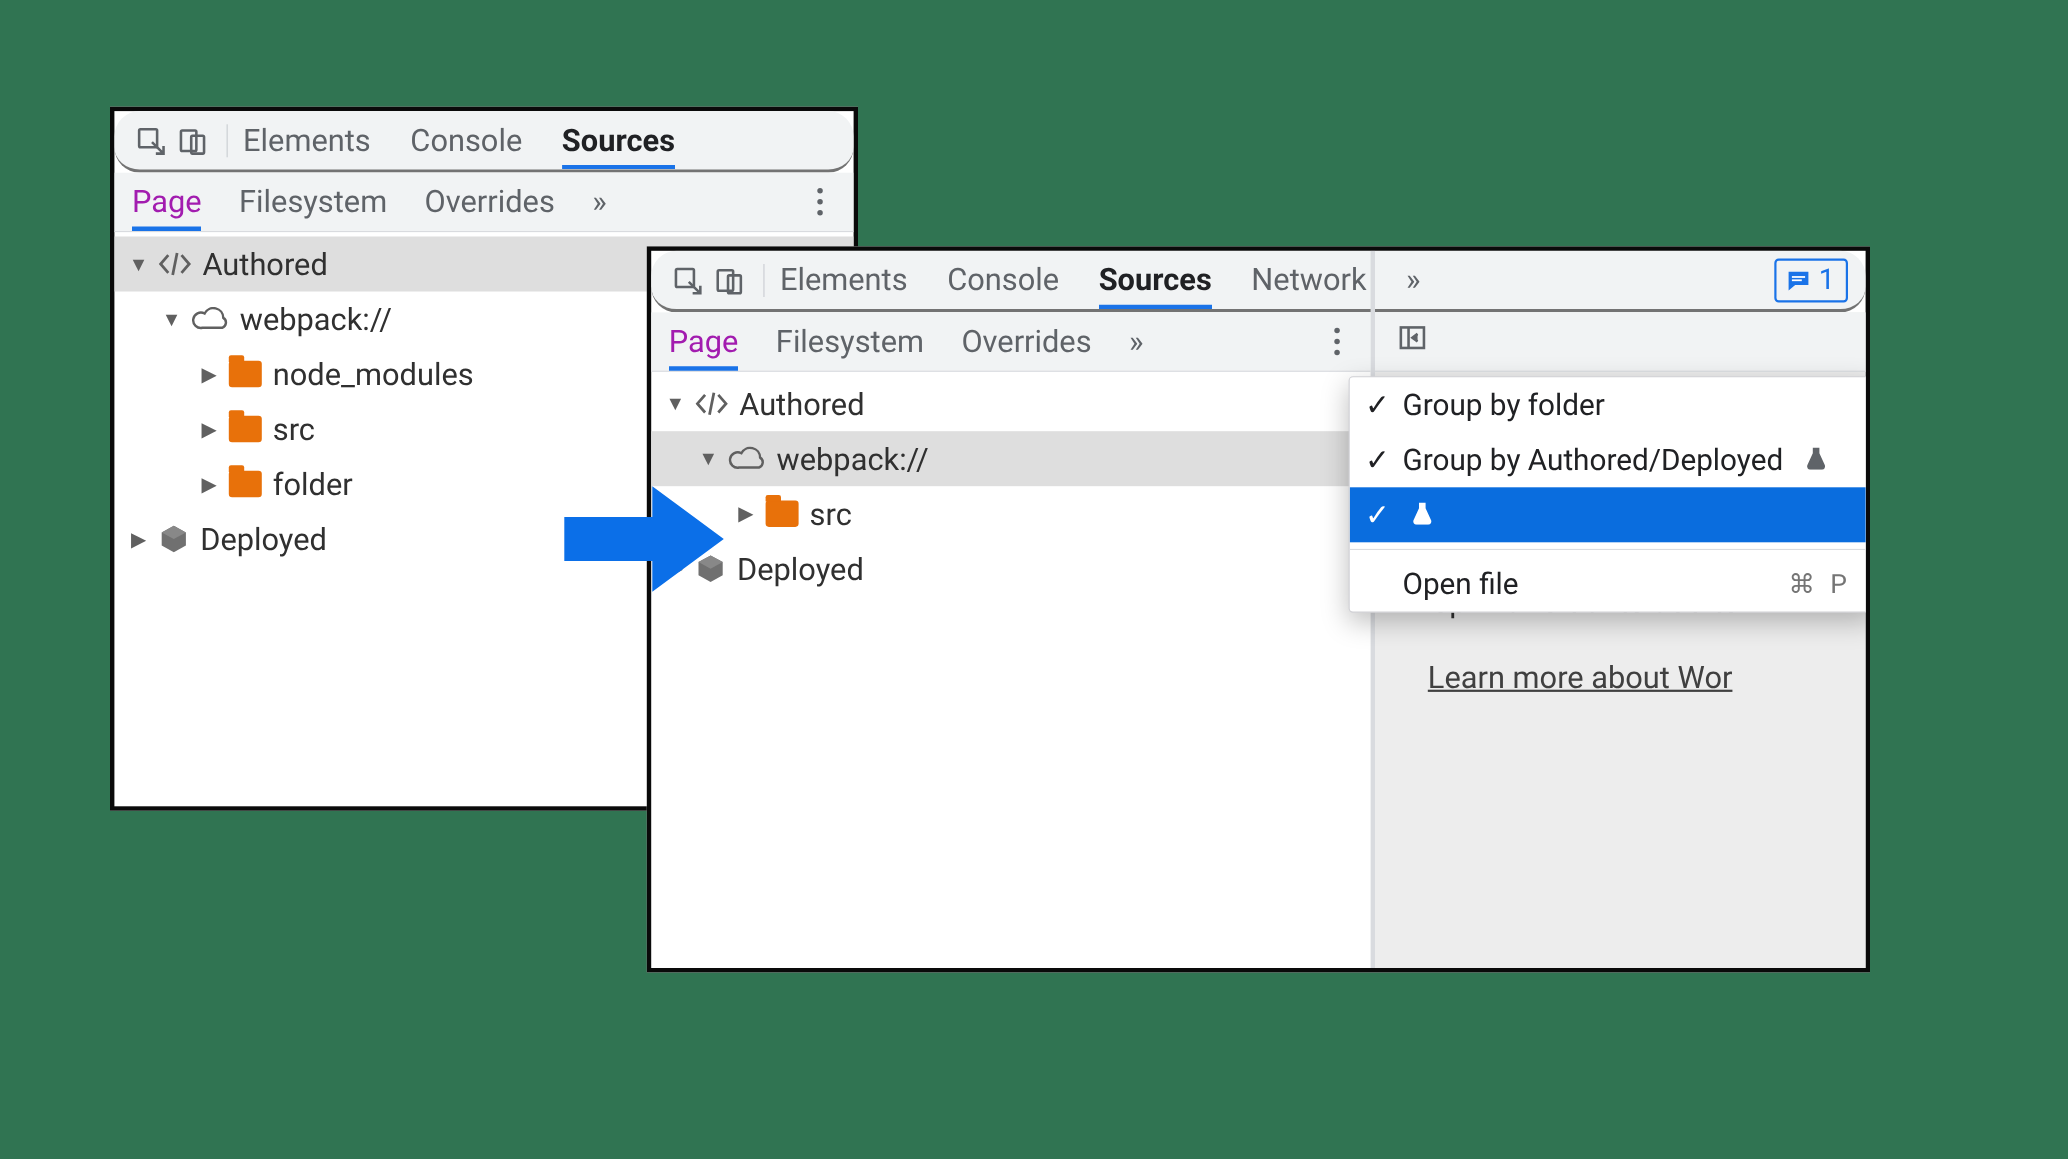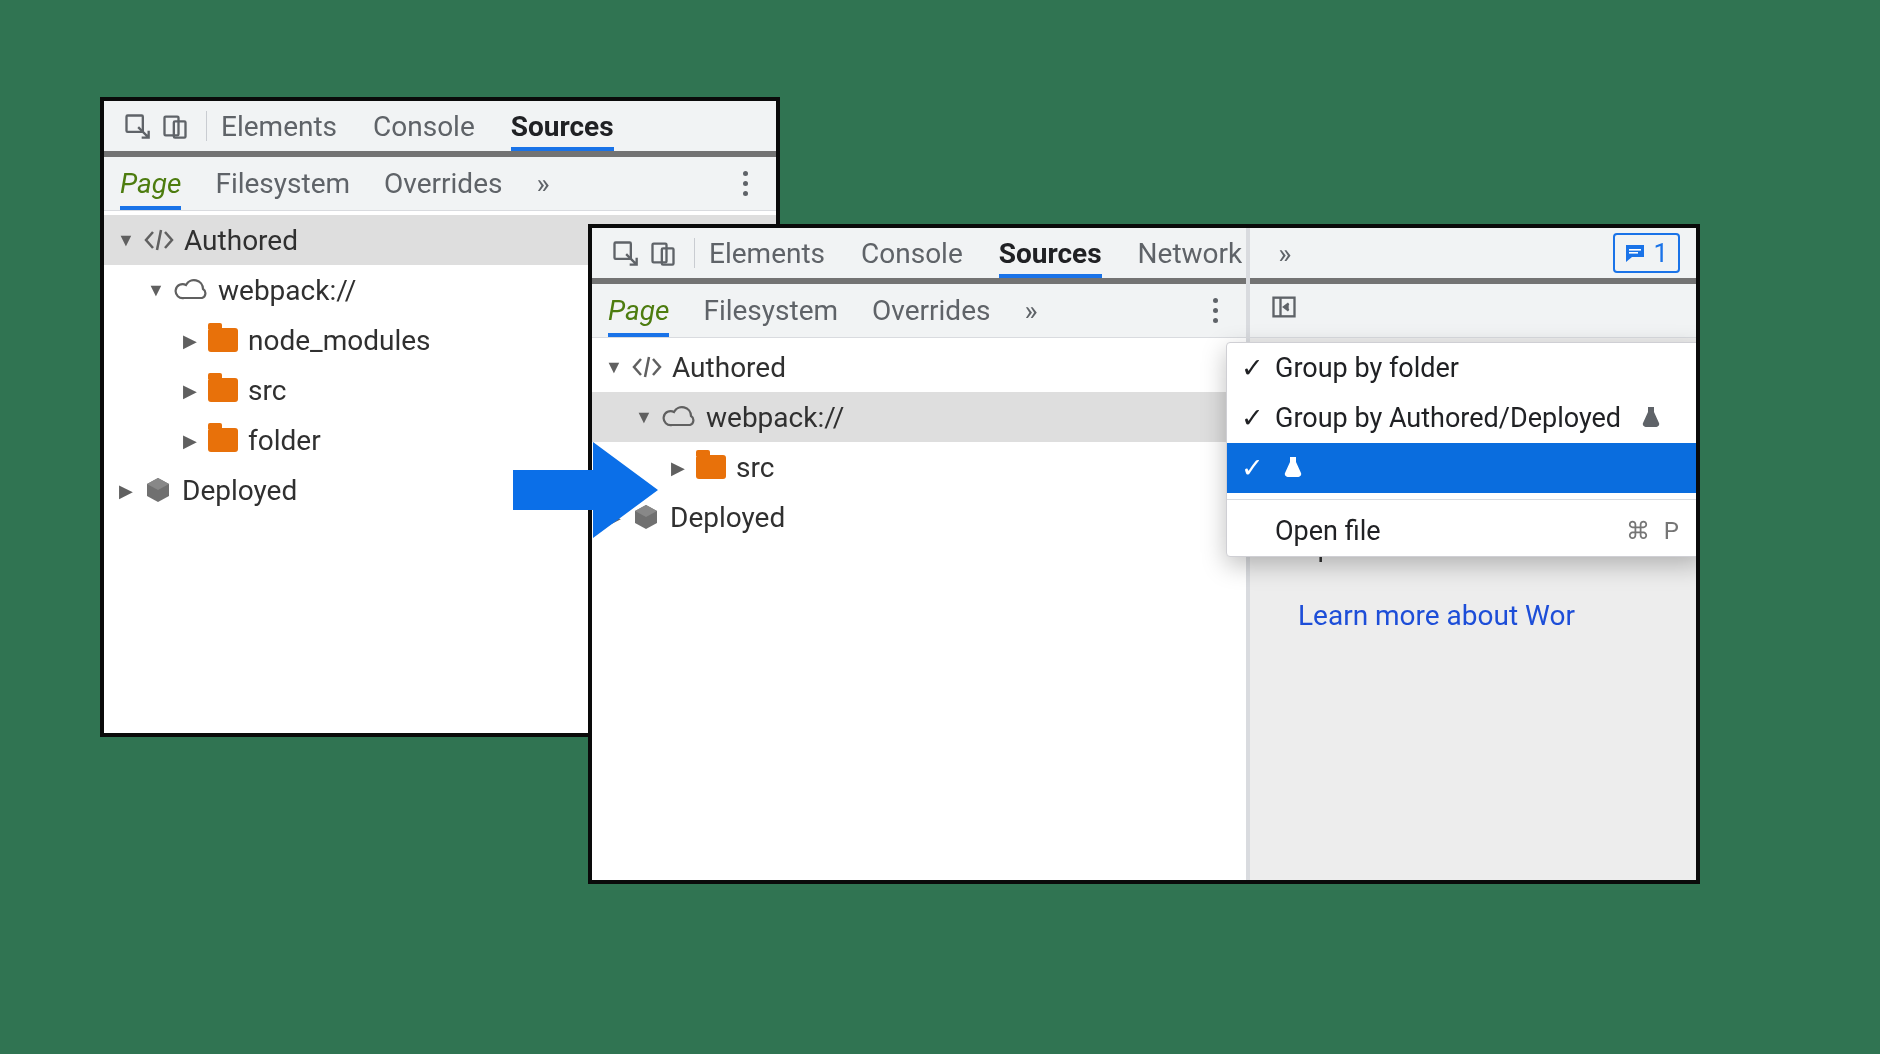--- a/index.html
+++ b/index.html
@@ -17,24 +17,25 @@
     border: 4px solid #0a0a0a;
     overflow: hidden;
   }
 
   
   .topbar {
     display: flex;
     align-items: center;
     height: 56px;
     background: #f1f3f4;
-    border-bottom: 6px solid #737373;
+    border-bottom: 3px solid #737373;
     padding-left: 14px;
     font-size: 28px;
     color: #5f6368;
+    border-radius: 23px;
   }
   .topbar .ico-btn {
     display: inline-flex; align-items: center; justify-content: center;
     width: 38px; height: 38px;
     color: #5f6368;
   }
   .topbar .vdiv {
     width: 1px; height: 30px;
     background: #c9ccd1;
     margin: 0 14px 0 12px;
@@ -76,23 +77,22 @@
     color: #5f6368;
     position: relative;
   }
   .sub-tab {
     margin-right: 34px;
     height: 100%;
     display: inline-flex; align-items: center;
     cursor: pointer;
   }
   .sub-tab.active {
-    color: #4d7c0f;
+    color: #a21caf;
     box-shadow: inset 0 -4px 0 #1a73e8;
-    font-style: italic;
   }
   .chev-more {
     color: #5f6368;
     font-size: 28px;
     cursor: pointer;
   }
   .kebab {
     position: absolute;
     right: 16px;
     width: 30px; height: 30px;
@@ -141,21 +141,22 @@
   .rightpanel .subbar {
     background: #f1f3f4;
   }
   .droptext {
     padding: 24px 24px 0 24px;
     color: #303030;
     font-size: 28px;
   }
   .learnlink {
     display: block;
-    color: #1d4ed8;
+    color: #404040;
+    text-decoration: underline;
     margin-top: 36px;
     font-size: 28px;
     padding-left: 48px;
   }
 
   
   .ctxmenu {
     position: absolute;
     background: #fff;
     border: 1px solid #cfcfd4;

